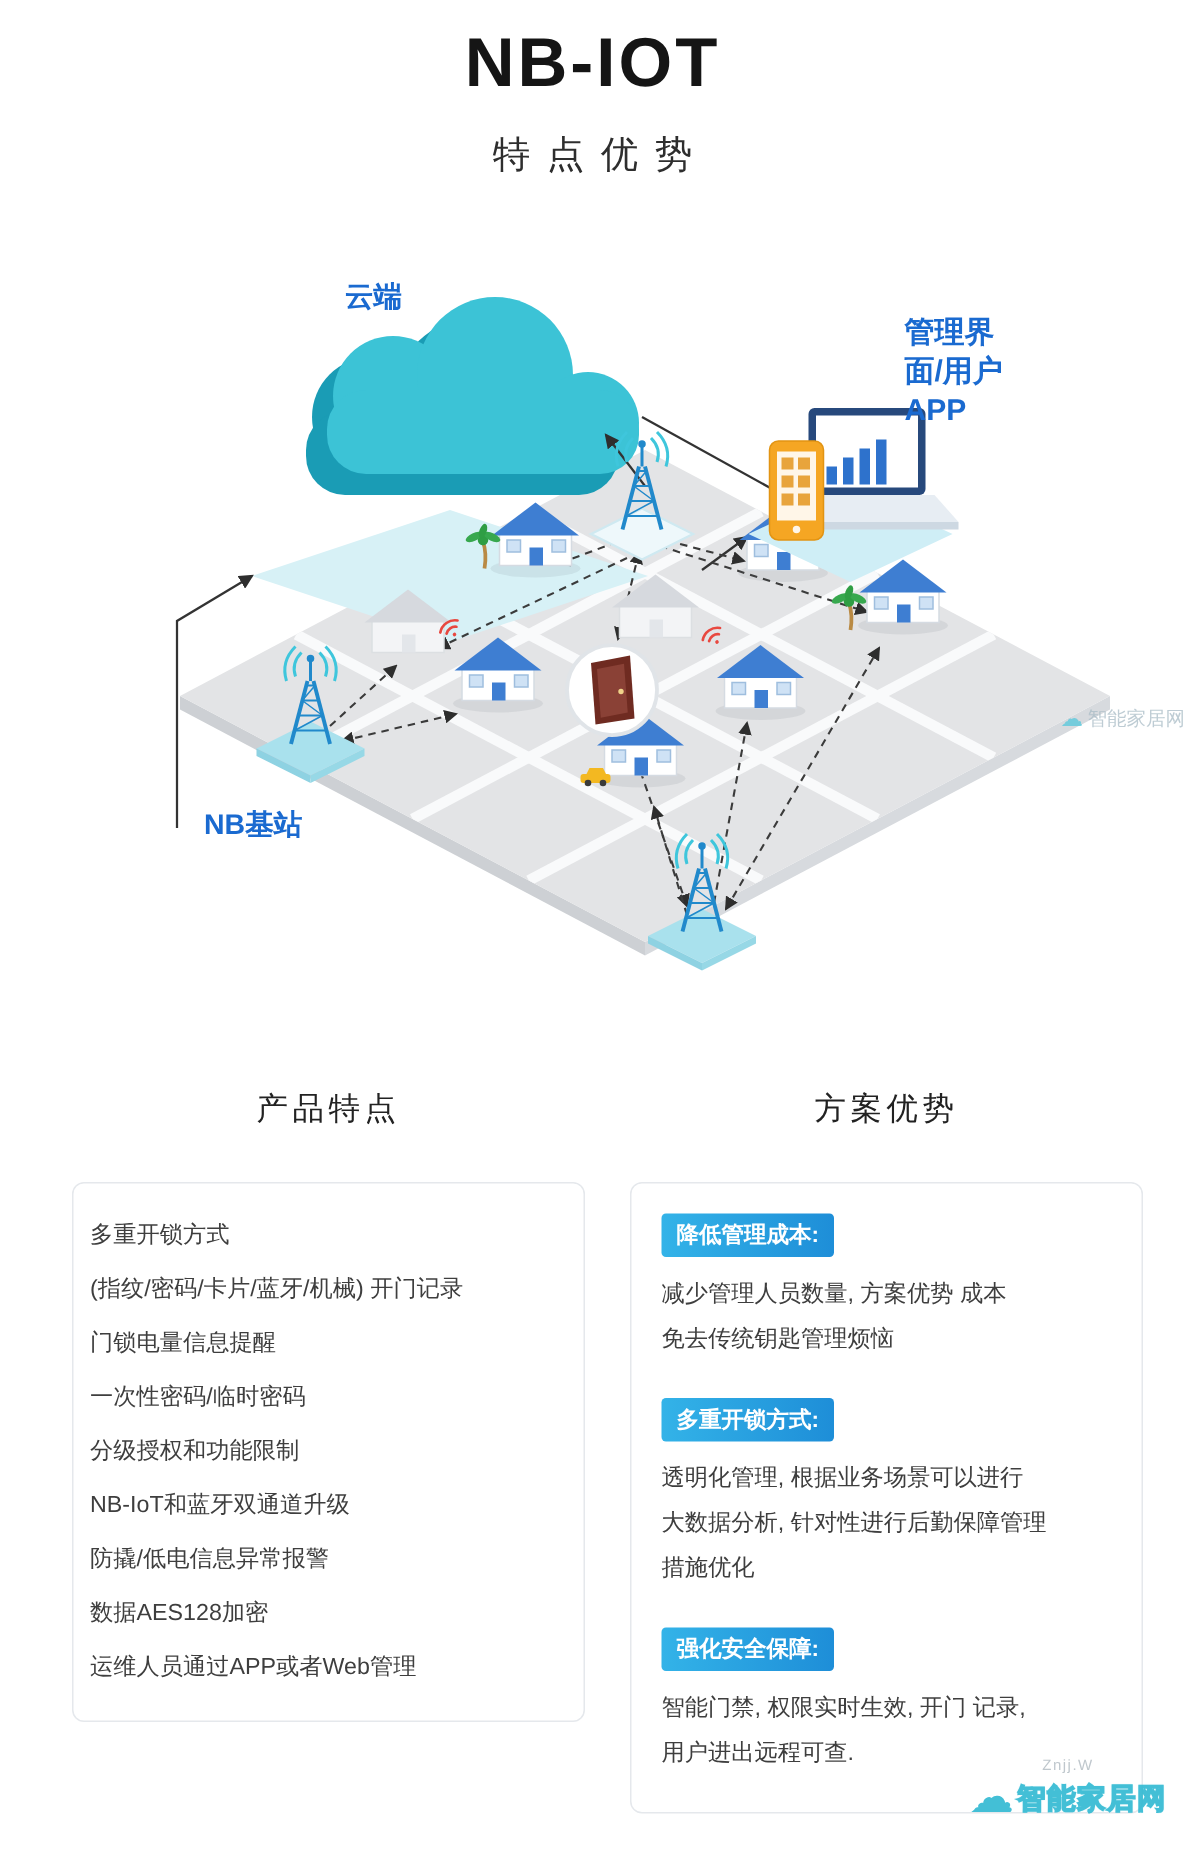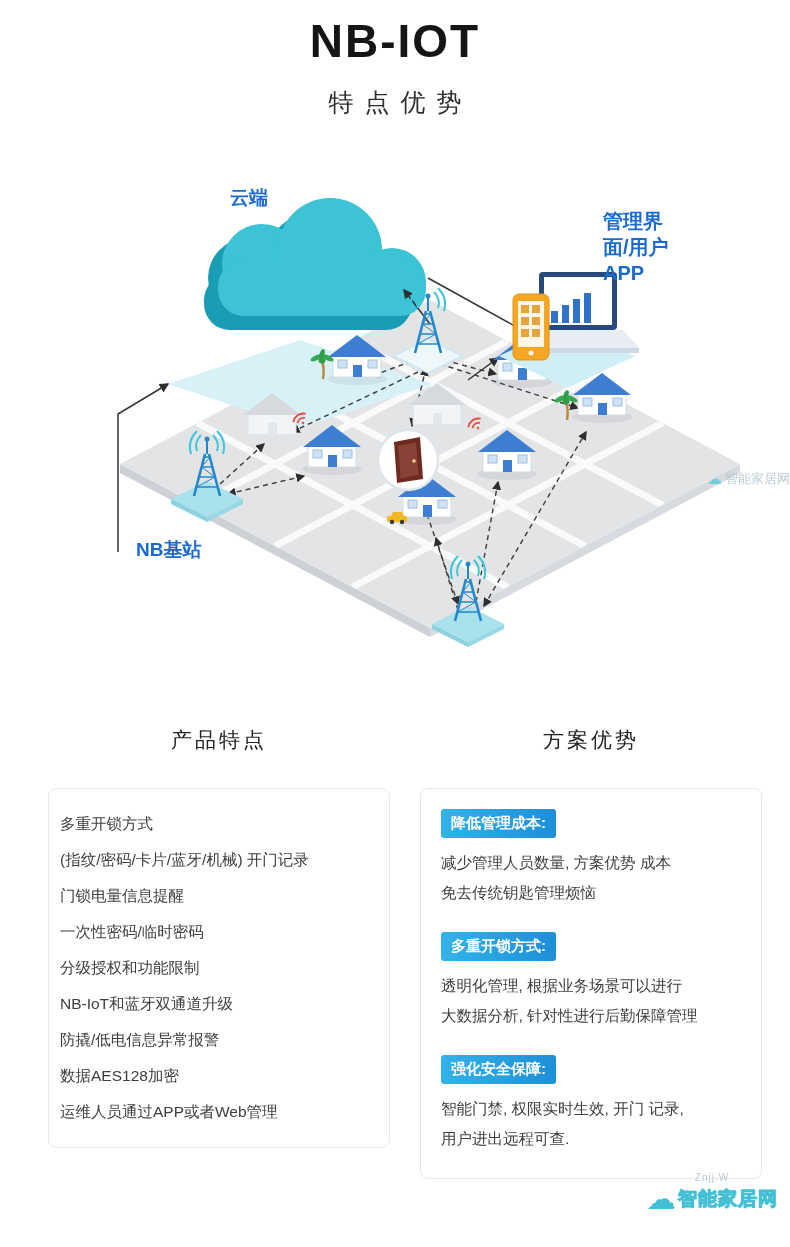--- a/index.html
+++ b/index.html
@@ -251,20 +251,21 @@
     <div class="panel adv-panel">
       <div class="adv-group">
         <span class="badge">降低管理成本:</span>
         <div class="adv-line">减少管理人员数量, 方案优势 成本</div>
         <div class="adv-line">免去传统钥匙管理烦恼</div>
       </div>
       <div class="adv-group">
         <span class="badge">多重开锁方式:</span>
         <div class="adv-line">透明化管理, 根据业务场景可以进行</div>
         <div class="adv-line">大数据分析, 针对性进行后勤保障管理</div>
+        <div class="adv-line">措施优化</div>
       </div>
       <div class="adv-group">
         <span class="badge">强化安全保障:</span>
         <div class="adv-line">智能门禁, 权限实时生效, 开门 记录,</div>
         <div class="adv-line">用户进出远程可查.</div>
       </div>
     </div>
   </div>
 
   <div class="wm-mid">

